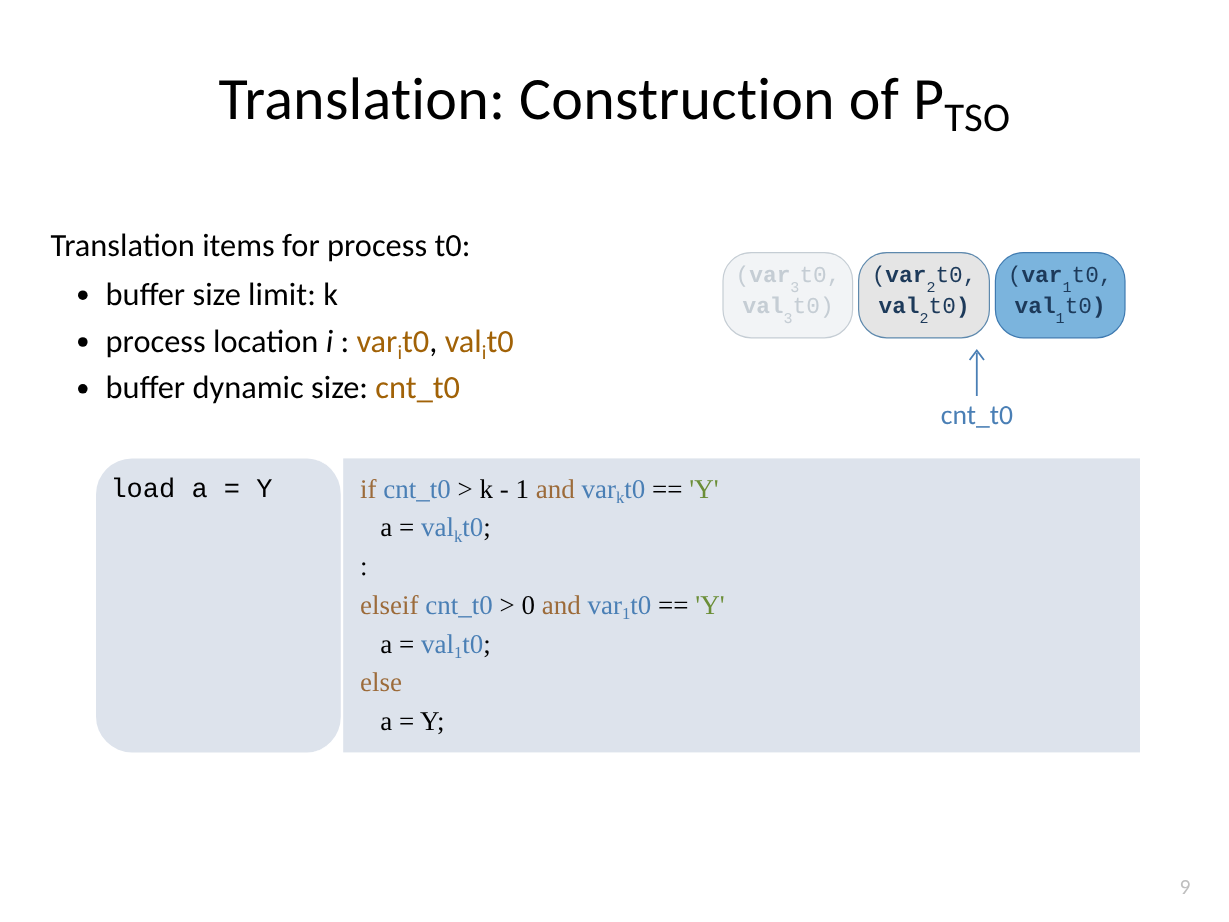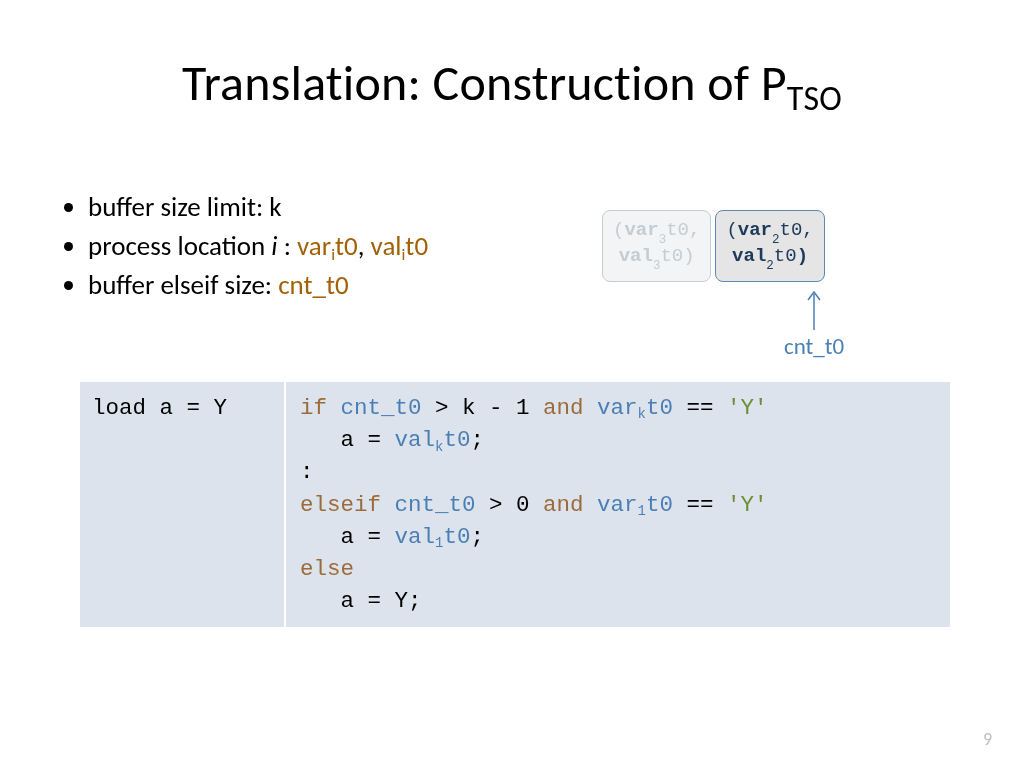--- a/index.html
+++ b/index.html
@@ -60,21 +60,21 @@
   .buf {
     position: absolute;
     top: 210px;
     left: 602px;
     display: flex;
     gap: 4px;
     font-family: "Courier New", monospace;
   }
   .cell {
     border: 1.5px solid #7a9bb8;
-    border-radius: 8px;
+    border-radius: 24px;
     padding: 8px 10px 10px 10px;
     font-size: 19px;
     line-height: 1.22;
     text-align: center;
     min-width: 96px;
     box-sizing: border-box;
   }
   .cell.faded {
     background: #f2f4f6;
     color: #c5cdd4;
@@ -116,27 +116,29 @@
     font-family: "Courier New", monospace;
     font-size: 22.5px;
     line-height: 1.43;
   }
   .codeblock .left {
     background: #dde3ec;
     width: 206px;
     padding: 10px 12px;
     box-sizing: border-box;
     border-right: 2px solid #fff;
+    border-radius: 30px;
   }
   .codeblock .right {
     background: #dde3ec;
     flex: 1;
     padding: 10px 14px;
     box-sizing: border-box;
     white-space: pre;
+    font-family: Liberation Serif, serif;
   }
   .kw-code { color: #9c6b3a; }
   .ident  { color: #4a7fb5; }
   .lit    { color: #6b8e37; }
 
   .pagenum {
     position: absolute;
     right: 32px;
     bottom: 18px;
     font-size: 18px;
@@ -146,40 +148,45 @@
 </head>
 <body>
 
 <div class="slide">
 
   <div class="title">
     <span>Translation: Construction of P</span><sub>TSO</sub>
   </div>
 
   <div class="intro">
+    <div>Translation items for process t0:</div>
     <ul>
       <li>buffer size limit: k</li>
       <li>
         <span>process location </span><span class="italic">i</span><span> :  </span><span class="blue"><span>var</span><sub class="s">i</sub><span>t0</span></span><span>, </span><span class="blue"><span>val</span><sub class="s">i</sub><span>t0</span></span>
       </li>
       <li>
-        <span>buffer elseif size: </span><span class="blue">cnt_t0</span>
+        <span>buffer dynamic size: </span><span class="blue">cnt_t0</span>
       </li>
     </ul>
   </div>
 
   <div class="buf">
     <div class="cell faded">
       <div class="row1"><span>(</span><span class="kw">var</span><sub>3</sub><span>t0</span><span>,</span></div>
       <div class="row2"><span class="kw">val</span><sub>3</sub><span>t0</span><span>)</span></div>
     </div>
     <div class="cell mid">
       <div class="row1"><span>(</span><span class="kw">var</span><sub>2</sub><span>t0</span><span>,</span></div>
       <div class="row2"><span class="kw">val</span><sub>2</sub><span>t0</span><span class="kw">)</span></div>
     </div>
+    <div class="cell front">
+      <div class="row1"><span>(</span><span class="kw">var</span><sub>1</sub><span>t0</span><span>,</span></div>
+      <div class="row2"><span class="kw">val</span><sub>1</sub><span>t0</span><span class="kw">)</span></div>
+    </div>
   </div>
 
   <div class="arrow-wrap">
     <svg width="18" height="42" viewBox="0 0 18 42">
       <line x1="9" y1="42" x2="9" y2="6" stroke="#4a7fb5" stroke-width="1.5"></line>
       <polyline points="3,12 9,4 15,12" fill="none" stroke="#4a7fb5" stroke-width="1.5"></polyline>
     </svg>
     <div>cnt_t0</div>
   </div>
 

